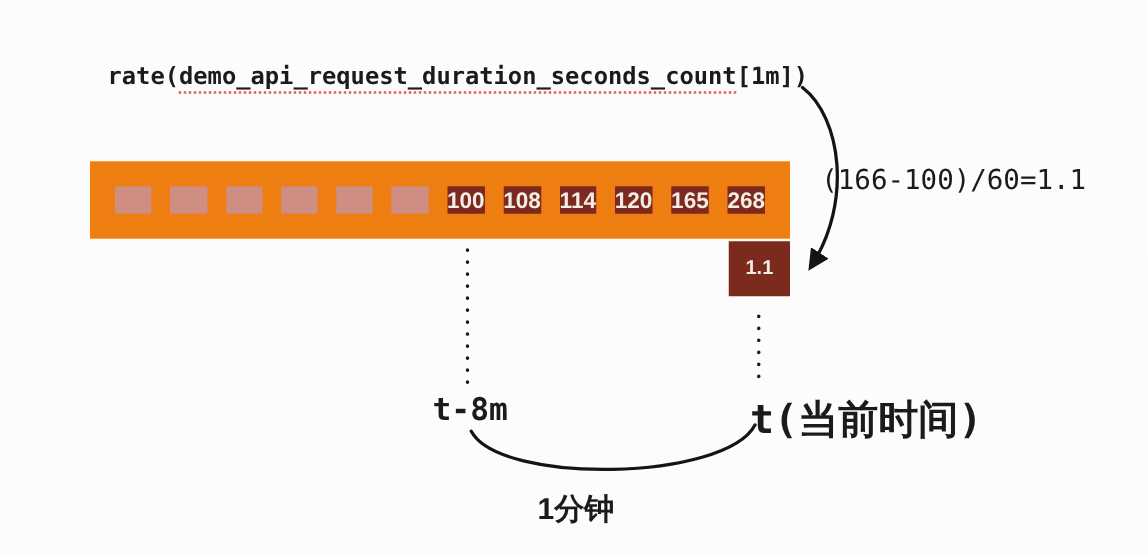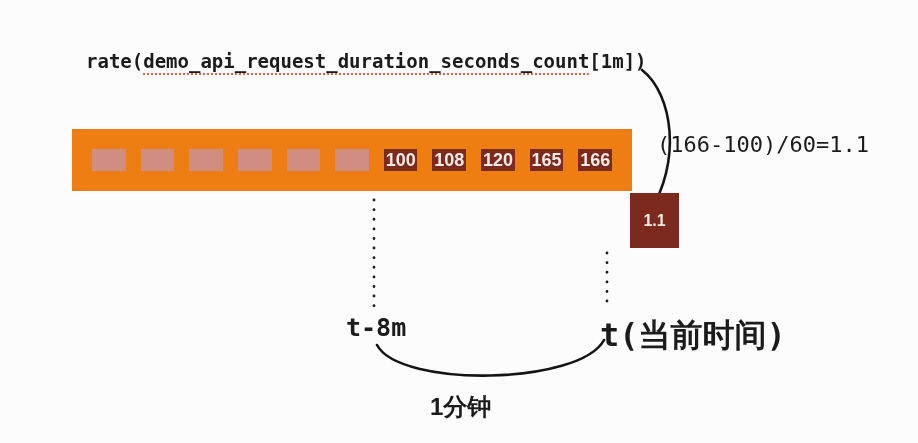--- a/index.html
+++ b/index.html
@@ -23,22 +23,22 @@
     position:absolute;left:72px;top:129px;width:560px;height:62px;
     background:var(--orange);display:flex;gap:15px;padding:20px;
   }
   .cell{flex:1 1 0;display:flex;align-items:center;justify-content:center;}
   .cell.light{background:var(--light-cell);}
   .cell.dark{
     background:var(--dark-cell);color:var(--cell-text);
     font-weight:bold;font-size:18px;
   }
   .result-sq{
-    position:absolute;left:583px;top:193px;width:49px;height:55px;
-    background:var(--orange);padding:0;margin-left:47px;
+    position:absolute;left:583px;top:193px;width:49px;height:44px;
+    background:var(--orange);padding:0;
   }
   .result-inner{
     width:100%;height:100%;background:var(--dark-cell);color:var(--cell-text);
     display:flex;align-items:center;justify-content:center;
     font-weight:bold;font-size:16px;
   }
   .formula{
     position:absolute;left:657px;top:132px;
     font-family:"DejaVu Sans Mono","Liberation Mono",monospace;
     font-weight:normal;font-size:22px;white-space:nowrap;
@@ -83,23 +83,24 @@
 
   <div class="bar">
     <div class="cell light"></div>
     <div class="cell light"></div>
     <div class="cell light"></div>
     <div class="cell light"></div>
     <div class="cell light"></div>
     <div class="cell light"></div>
     <div class="cell dark">100</div>
     <div class="cell dark">108</div>
+    <div class="cell dark">114</div>
     <div class="cell dark">120</div>
     <div class="cell dark">165</div>
-    <div class="cell dark">166</div>
+    <div class="cell dark">268</div>
   </div>
 
   <div class="result-sq">
     <div class="result-inner">1.1</div>
   </div>
 
   <div class="formula">(166-100)/60=1.1</div>
 
 
   <div class="t-start">t-8m</div>

